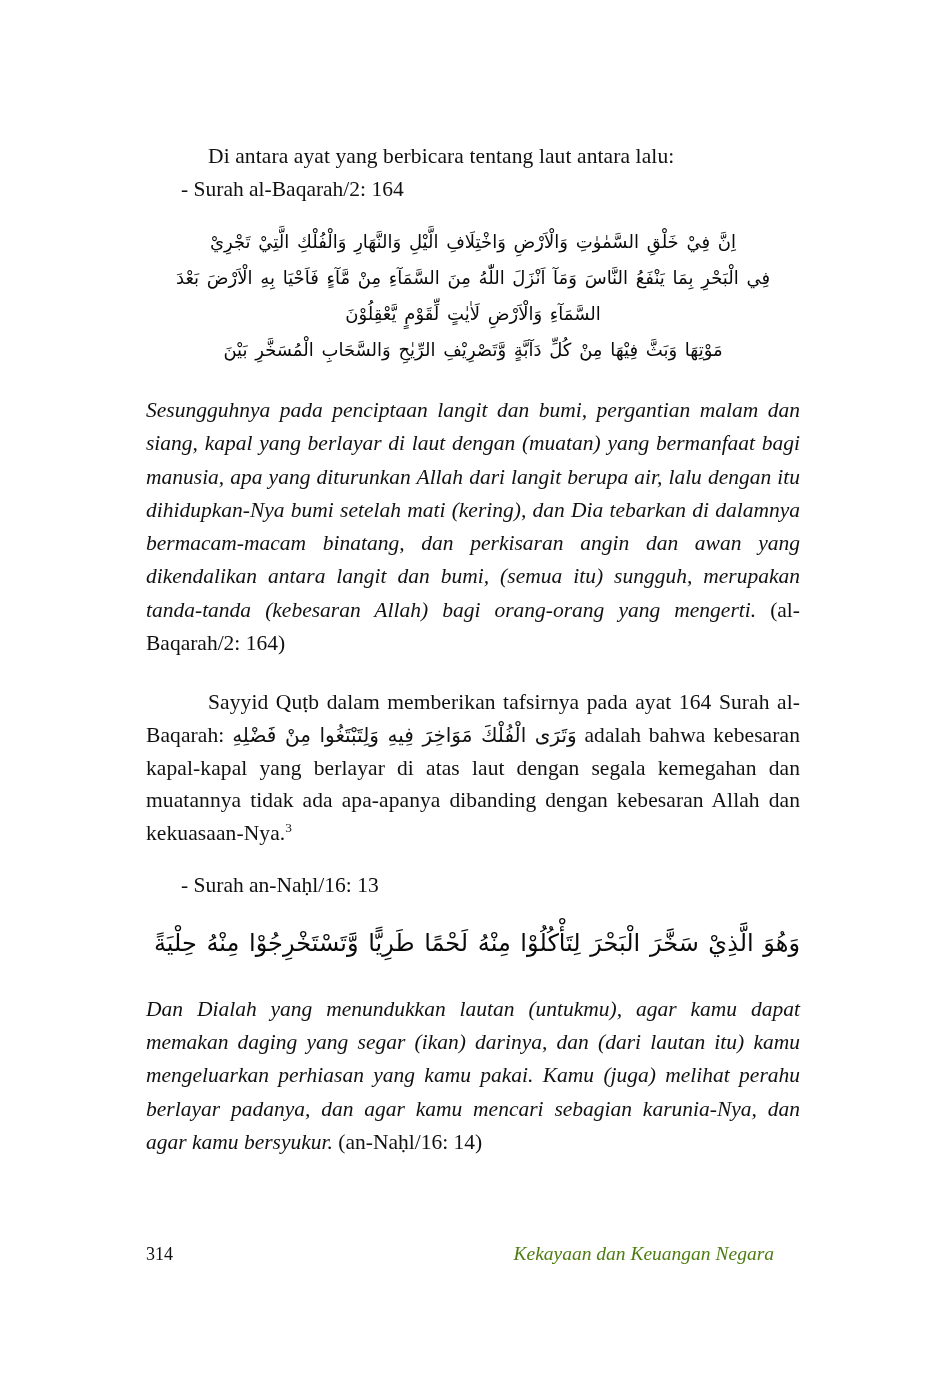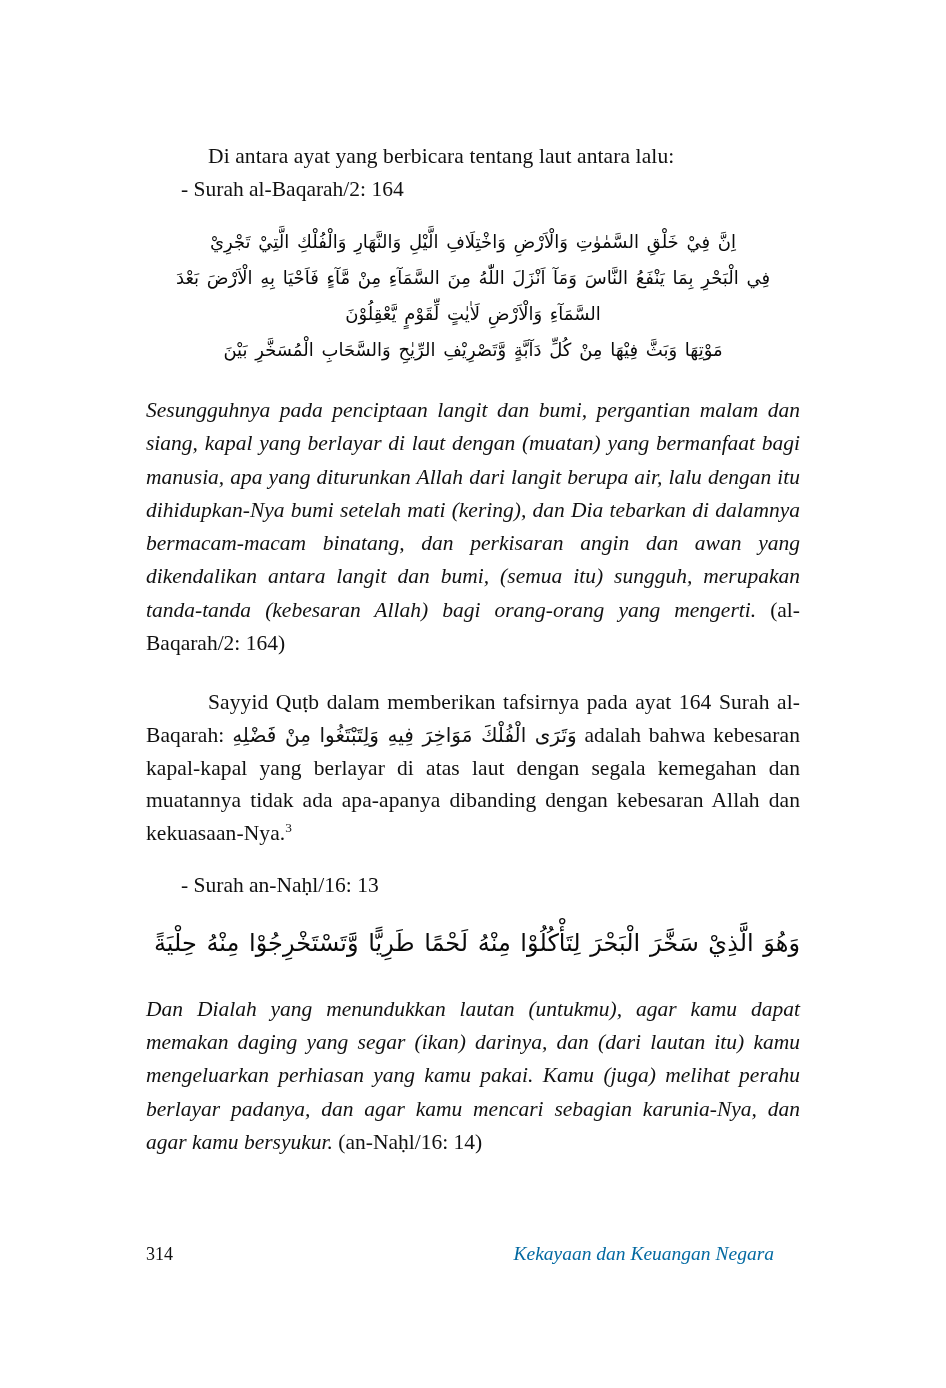--- a/index.html
+++ b/index.html
@@ -107,21 +107,21 @@
   }
   .folio {
     font-family: "Liberation Serif", serif;
     font-size: 18px;
     color: #111;
   }
   .running-title {
     font-family: "Liberation Serif", serif;
     font-style: italic;
     font-size: 19.5px;
-    color: #0369a1;
+    color: #4d7c0f;
     padding-right: 26px;
   }
 </style>
 </head>
 <body>
 
 <div class="page">
 
   <div class="content">
 

